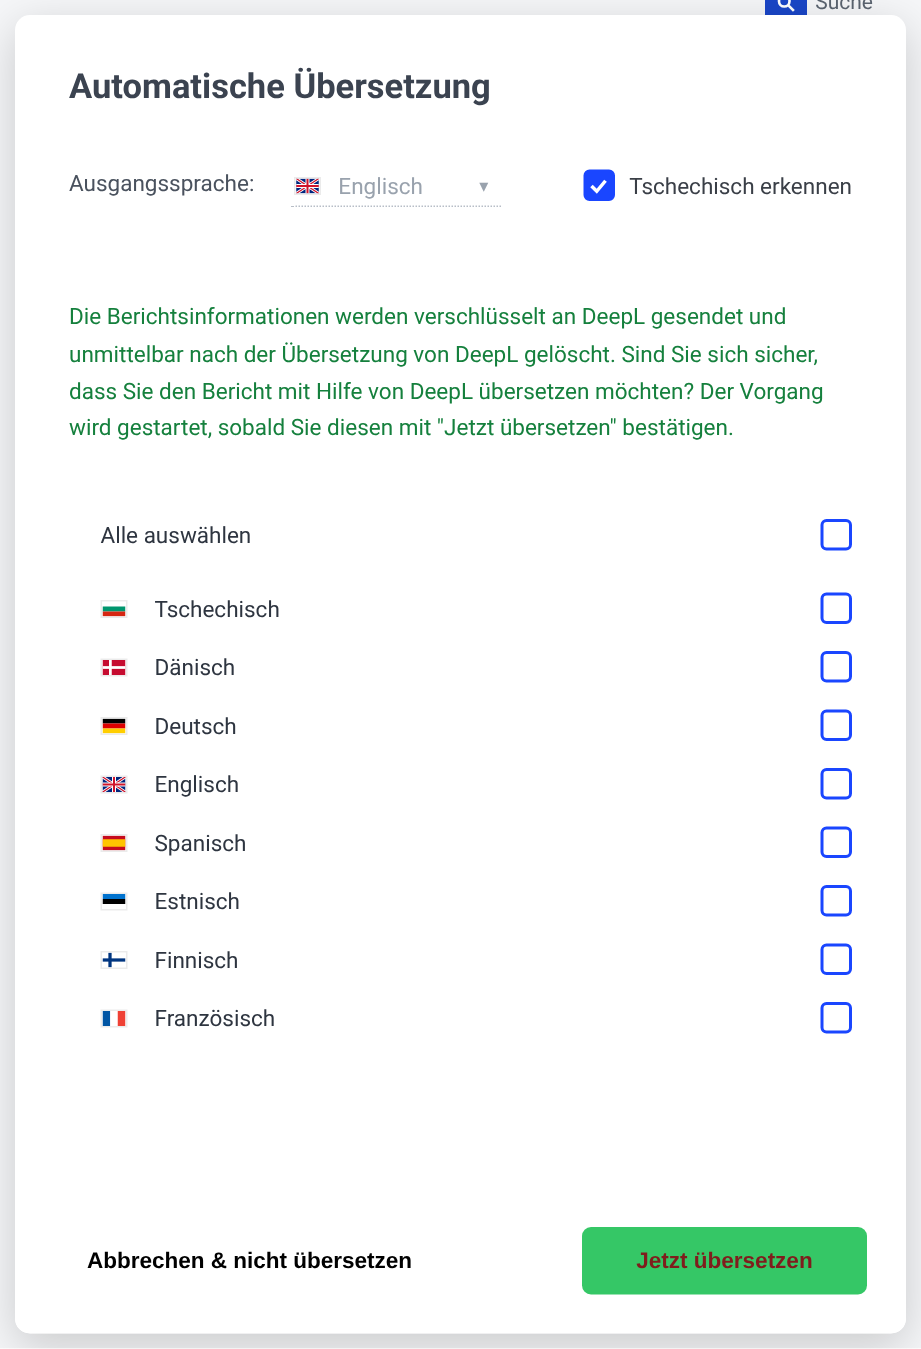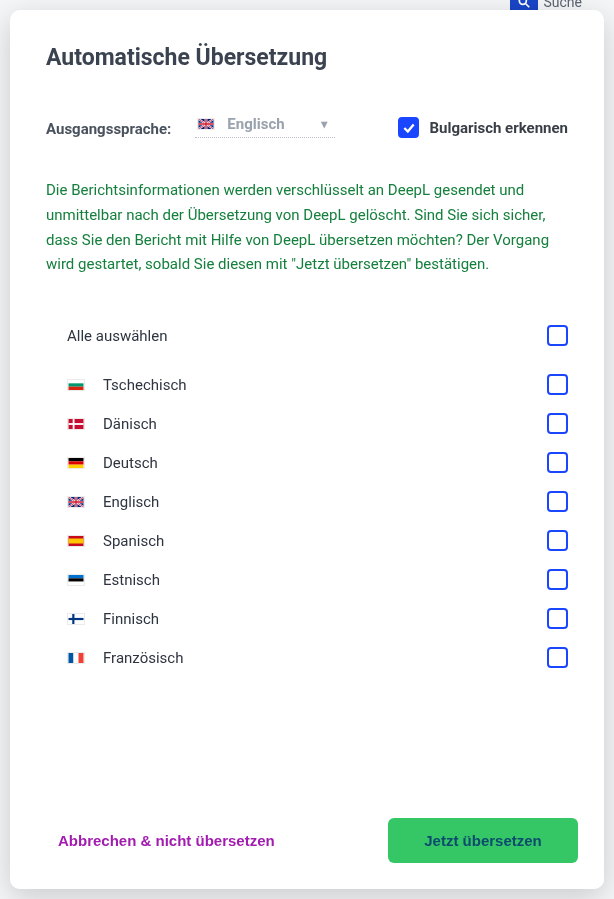--- a/index.html
+++ b/index.html
@@ -53,25 +53,24 @@
   .modal-scroll::-webkit-scrollbar-thumb { background: #c6cbd2; border-radius: 4px; }
   .modal-scroll::-webkit-scrollbar-track { background: transparent; }
   h1.title {
     font-size: 23px;
     font-weight: 700;
     color: #3b4350;
     margin-bottom: 42px;
   }
   .src-row {
     display: flex;
-    align-items: flex-end;
+    align-items: flex-start;
     gap: 24px;
-    margin-bottom: 40px;
+    margin-bottom: 61px;
     flex-wrap: wrap;
-    font-weight: bold;
   }
   .src-label {
     font-size: 15px;
     color: #4a525e;
   }
   .src-select {
     display: flex;
     align-items: center;
     gap: 12px;
     border-bottom: 1px dotted #b8bec7;
@@ -123,22 +122,22 @@
     flex: 0 0 auto;
     padding: 20px 26px 26px 26px;
     display:flex; justify-content:space-between; align-items:center;
     gap:12px;
     background:#fff;
   }
   .btn {
     border:none; cursor:pointer; font-size:15px; font-weight:700;
     padding:14px 22px; border-radius:6px;
   }
-  .btn-cancel { background:transparent; color:#a21caf; }
-  .btn-primary { background:#35c766; color:#0c4a6e; min-width:190px; }
+  .btn-cancel { background:transparent; color:#000000; }
+  .btn-primary { background:#35c766; color:#7f1d1d; min-width:190px; }
 </style>
 </head>
 <body>
 
 <div class="backdrop">
   <div class="topbar">
     <span class="search-badge">
       <svg viewBox="0 0 24 24" width="14" height="14" fill="none" stroke="white" stroke-width="3">
           <circle cx="10" cy="10" r="6"></circle>
           <line x1="15" y1="15" x2="21" y2="21"></line>
@@ -167,21 +166,21 @@
           </span>
         <span class="src-value">Englisch</span>
         <span class="chevron">▾</span>
       </div>
       <div class="auto-detect">
         <span class="chk checked">
           <svg viewBox="0 0 24 24" width="14" height="14" fill="none" stroke="white" stroke-width="4">
               <polyline points="4 12 10 18 20 6"></polyline>
             </svg>
         </span>
-        <span class="auto-label">Bulgarisch erkennen</span>
+        <span class="auto-label">Tschechisch erkennen</span>
       </div>
     </div>
 
     <p class="desc">Die Berichtsinformationen werden verschlüsselt an DeepL gesendet und unmittelbar nach der Übersetzung von DeepL gelöscht. Sind Sie sich sicher, dass Sie den Bericht mit Hilfe von DeepL übersetzen möchten? Der Vorgang wird gestartet, sobald Sie diesen mit "Jetzt übersetzen" bestätigen.</p>
 
     <div class="row select-all-row">
       <div class="left">
         <span class="lang-name">Alle auswählen</span>
       </div>
       <span class="chk unchecked"></span>

